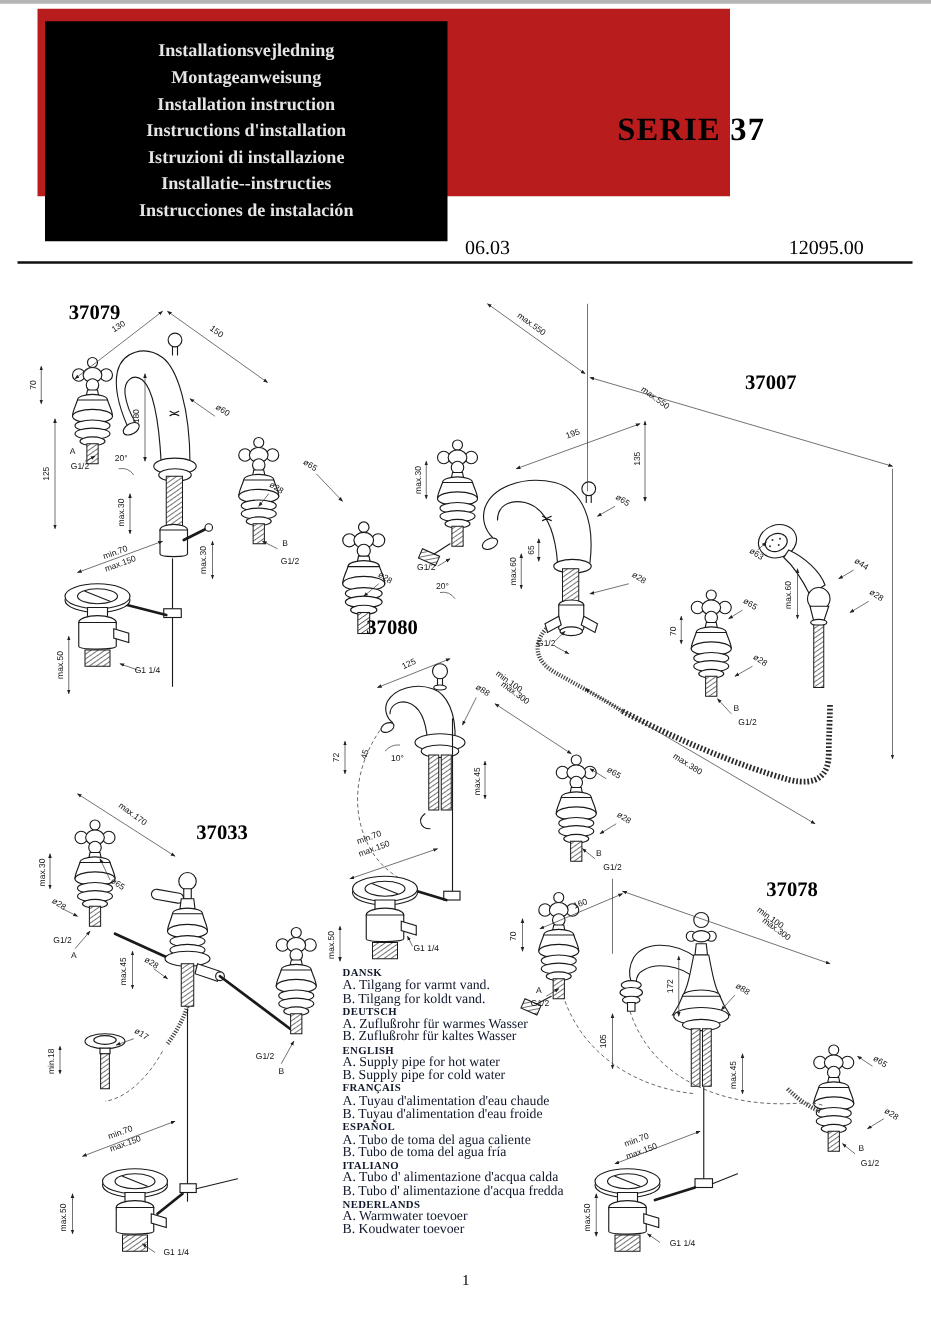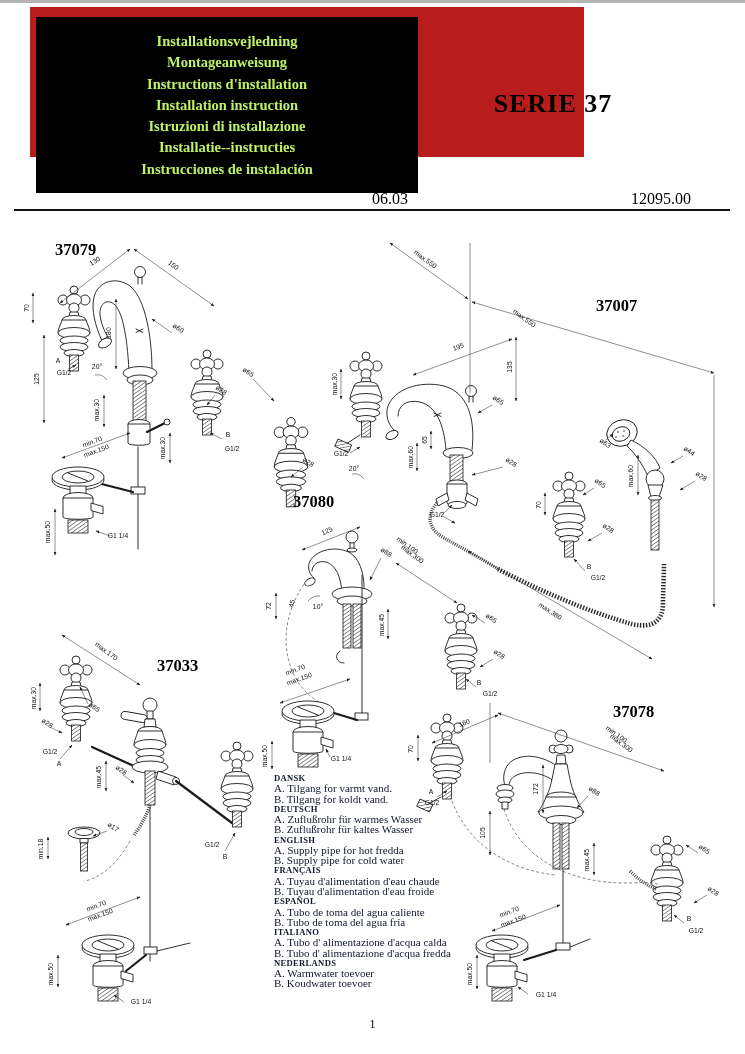--- a/index.html
+++ b/index.html
@@ -1,22 +1,22 @@
 <!DOCTYPE html>
 <html><head>
 <meta charset="utf-8">
 <style>
   html,body{margin:0;padding:0;background:#fff;}
   .page{position:relative;width:745px;height:1054px;background:#fff;overflow:hidden;
         font-family:"Liberation Serif",serif;border-top:3px solid #b5b5b5;}
   .band{position:absolute;left:30px;top:4px;width:554px;height:150px;background:#b91c1c;}
   .serie{position:absolute;left:358px;top:82px;width:330px;text-align:center;
          font-weight:bold;font-size:26px;letter-spacing:1px;color:#000;}
-  .tblock{position:absolute;left:36px;top:14px;width:382px;height:176px;background:#000;
-          color:#bef264;text-align:center;padding-top:14px;box-sizing:border-box;}
+  .tblock{position:absolute;left:36px;top:14px;width:322px;height:176px;background:#000;
+          color:#e5e5e5;text-align:center;padding-top:14px;box-sizing:border-box;}
   .tblock div{font-weight:bold;font-size:14.5px;line-height:21.3px;white-space:nowrap;}
   .meta{position:absolute;top:187px;font-size:16px;color:#000;}
   .meta.date{left:340px;width:100px;text-align:center;}
   .meta.doc{left:600px;width:122px;text-align:center;}
   .rule{position:absolute;left:14px;top:206px;width:716px;height:2px;background:#111;}
   svg.draw{position:absolute;left:0;top:0;z-index:1;}
   .ln{fill:none;stroke:#1a1a1a;stroke-width:.9;stroke-linecap:round;}
   .fw{fill:#fff;stroke:#1a1a1a;stroke-width:.9;}
   .ht{fill:url(#hatch);stroke:#1a1a1a;stroke-width:.8;}
   .dim{fill:none;stroke:#333;stroke-width:.55;}
@@ -37,22 +37,22 @@
 
 <div class="page">
 
   <div class="band">
     <div class="serie">SERIE 37</div>
   </div>
 
   <div class="tblock">
     <div>Installationsvejledning</div>
     <div>Montageanweisung</div>
+    <div>Installation instruction</div>
     <div>Instructions d'installation</div>
-    <div>Installation instruction</div>
     <div>Istruzioni di installazione</div>
     <div>Installatie--instructies</div>
     <div>Instrucciones de instalación</div>
   </div>
 
   <div class="meta date">06.03</div>
   <div class="meta doc">12095.00</div>
   <div class="rule"></div>
 
   <svg class="draw" width="745" height="1054" viewBox="0 0 745 1054">
@@ -464,21 +464,21 @@
       <div class="lg-i">A. Tilgang for varmt vand.</div>
       <div class="lg-i">B. Tilgang for koldt vand.</div>
       </div>
     <div class="lg-sec">
         <div class="lg-h">DEUTSCH</div>
       <div class="lg-i">A. Zuflußrohr für warmes Wasser</div>
       <div class="lg-i">B. Zuflußrohr für kaltes Wasser</div>
       </div>
     <div class="lg-sec">
         <div class="lg-h">ENGLISH</div>
-      <div class="lg-i">A. Supply pipe for hot fredda</div>
+      <div class="lg-i">A. Supply pipe for hot water</div>
       <div class="lg-i">B. Supply pipe for cold water</div>
       </div>
     <div class="lg-sec">
         <div class="lg-h">FRANÇAIS</div>
       <div class="lg-i">A. Tuyau d'alimentation d'eau chaude</div>
       <div class="lg-i">B. Tuyau d'alimentation d'eau froide</div>
       </div>
     <div class="lg-sec">
         <div class="lg-h">ESPAÑOL</div>
       <div class="lg-i">A. Tubo de toma del agua caliente</div>

